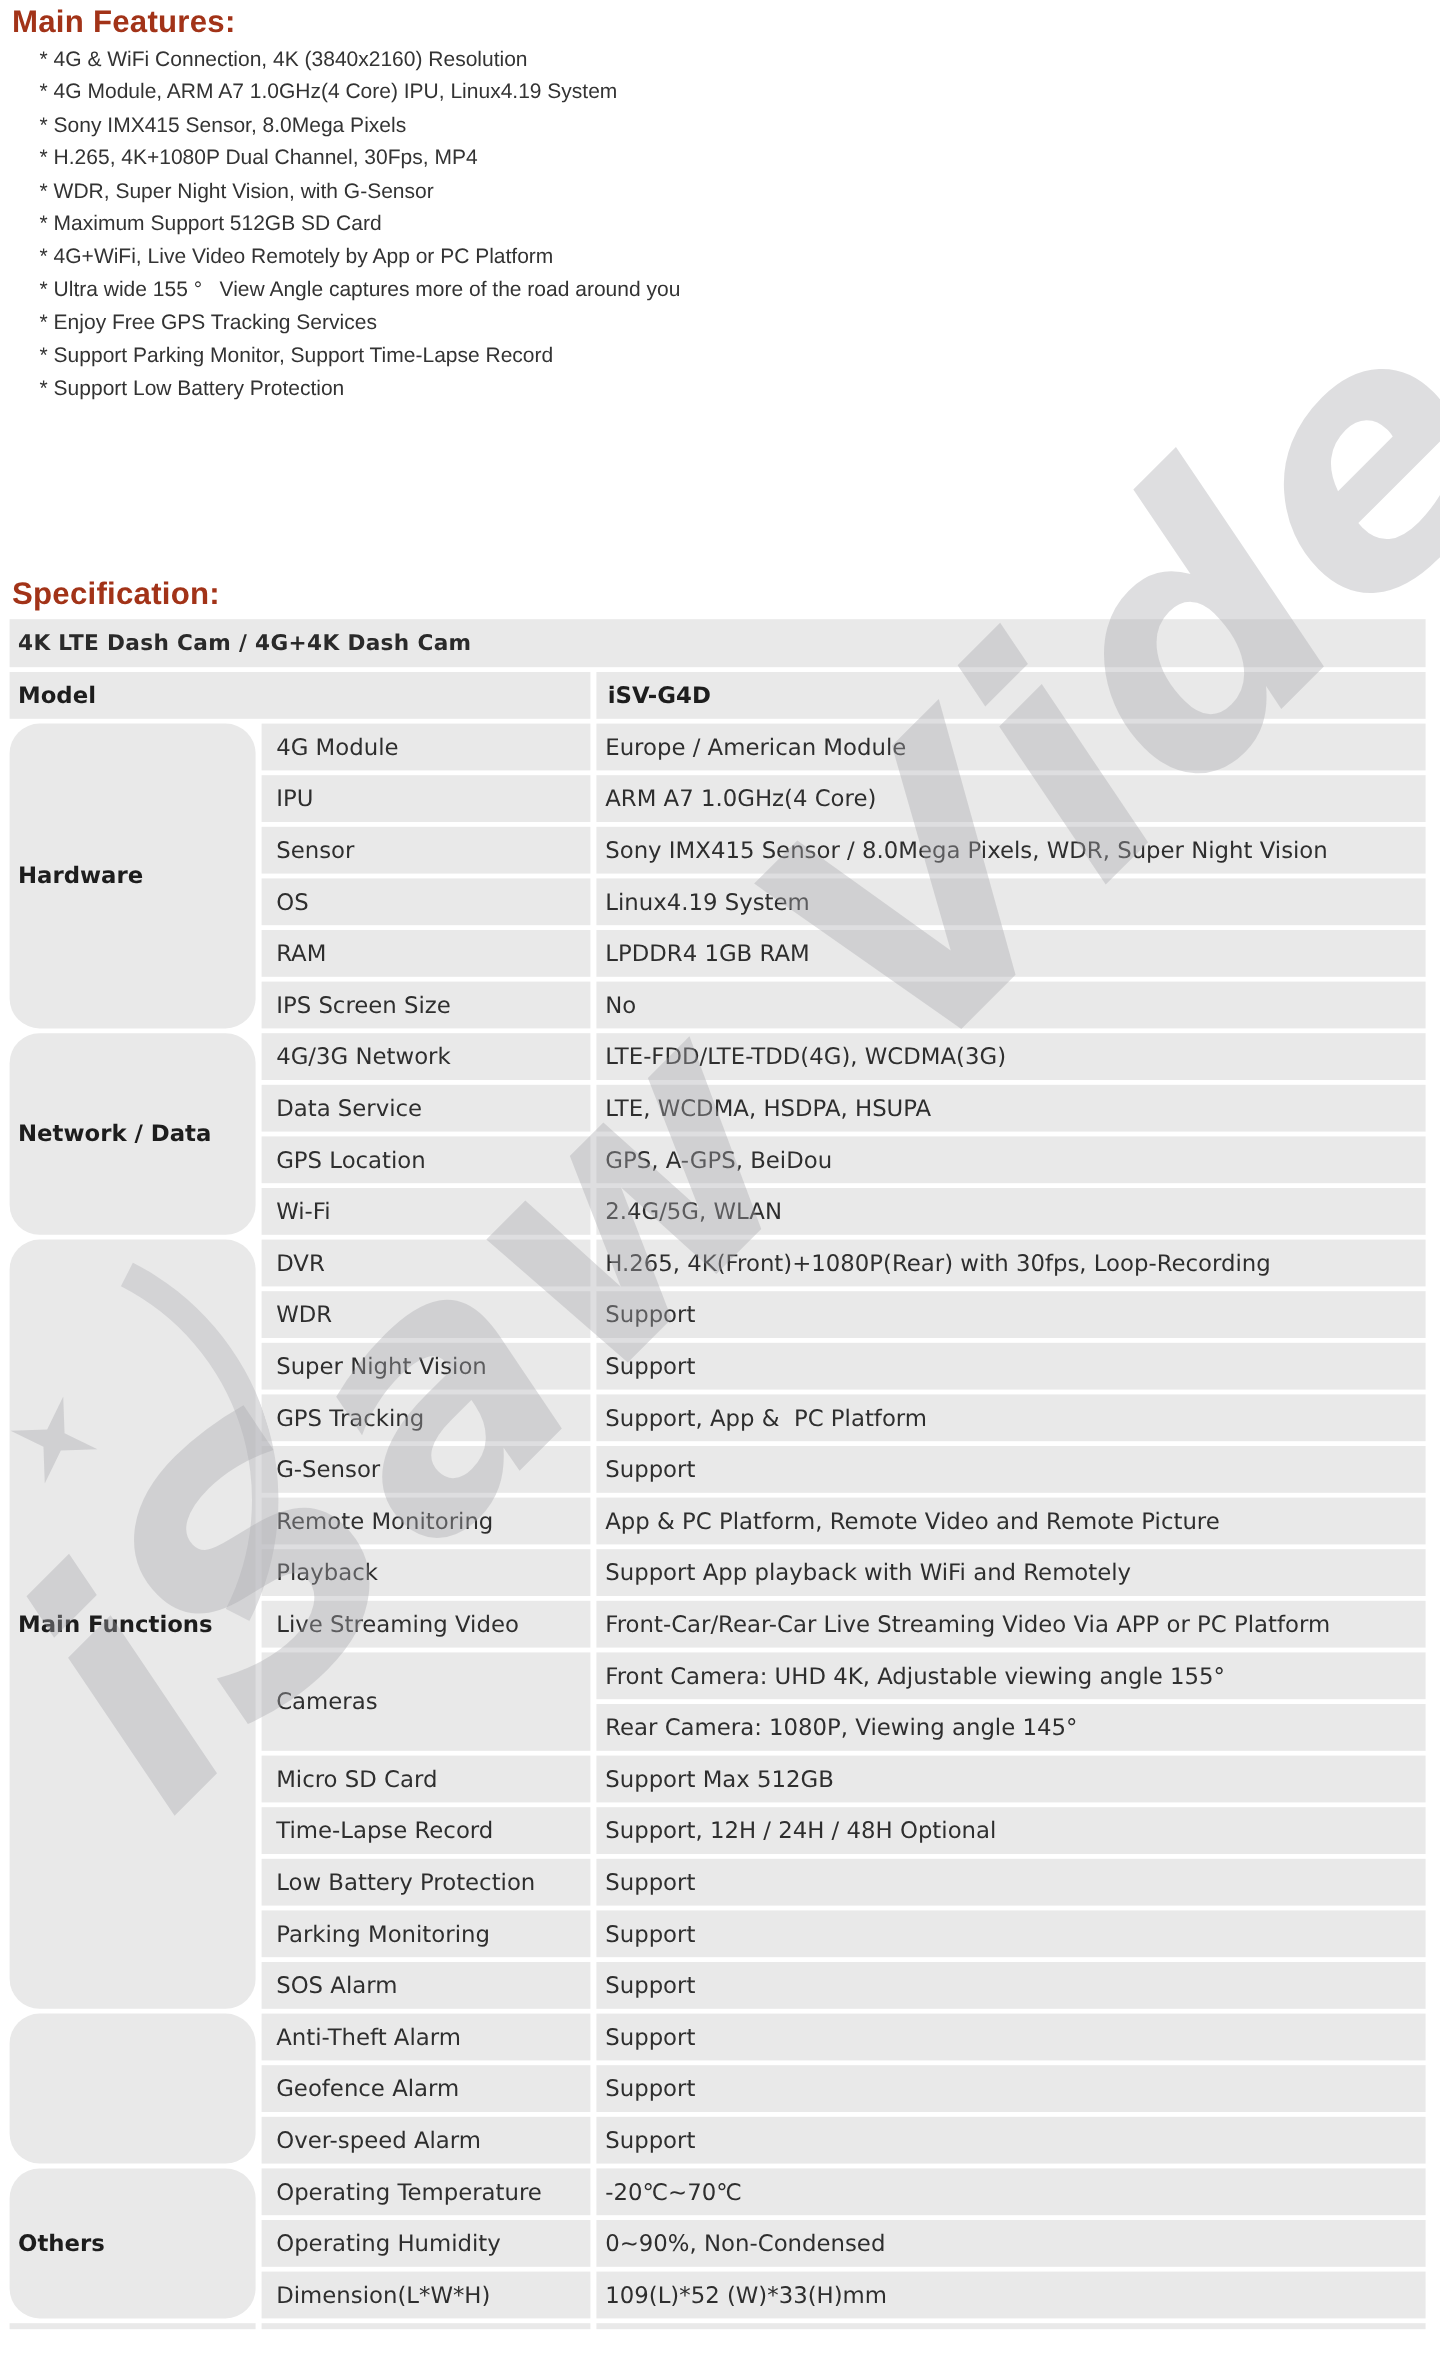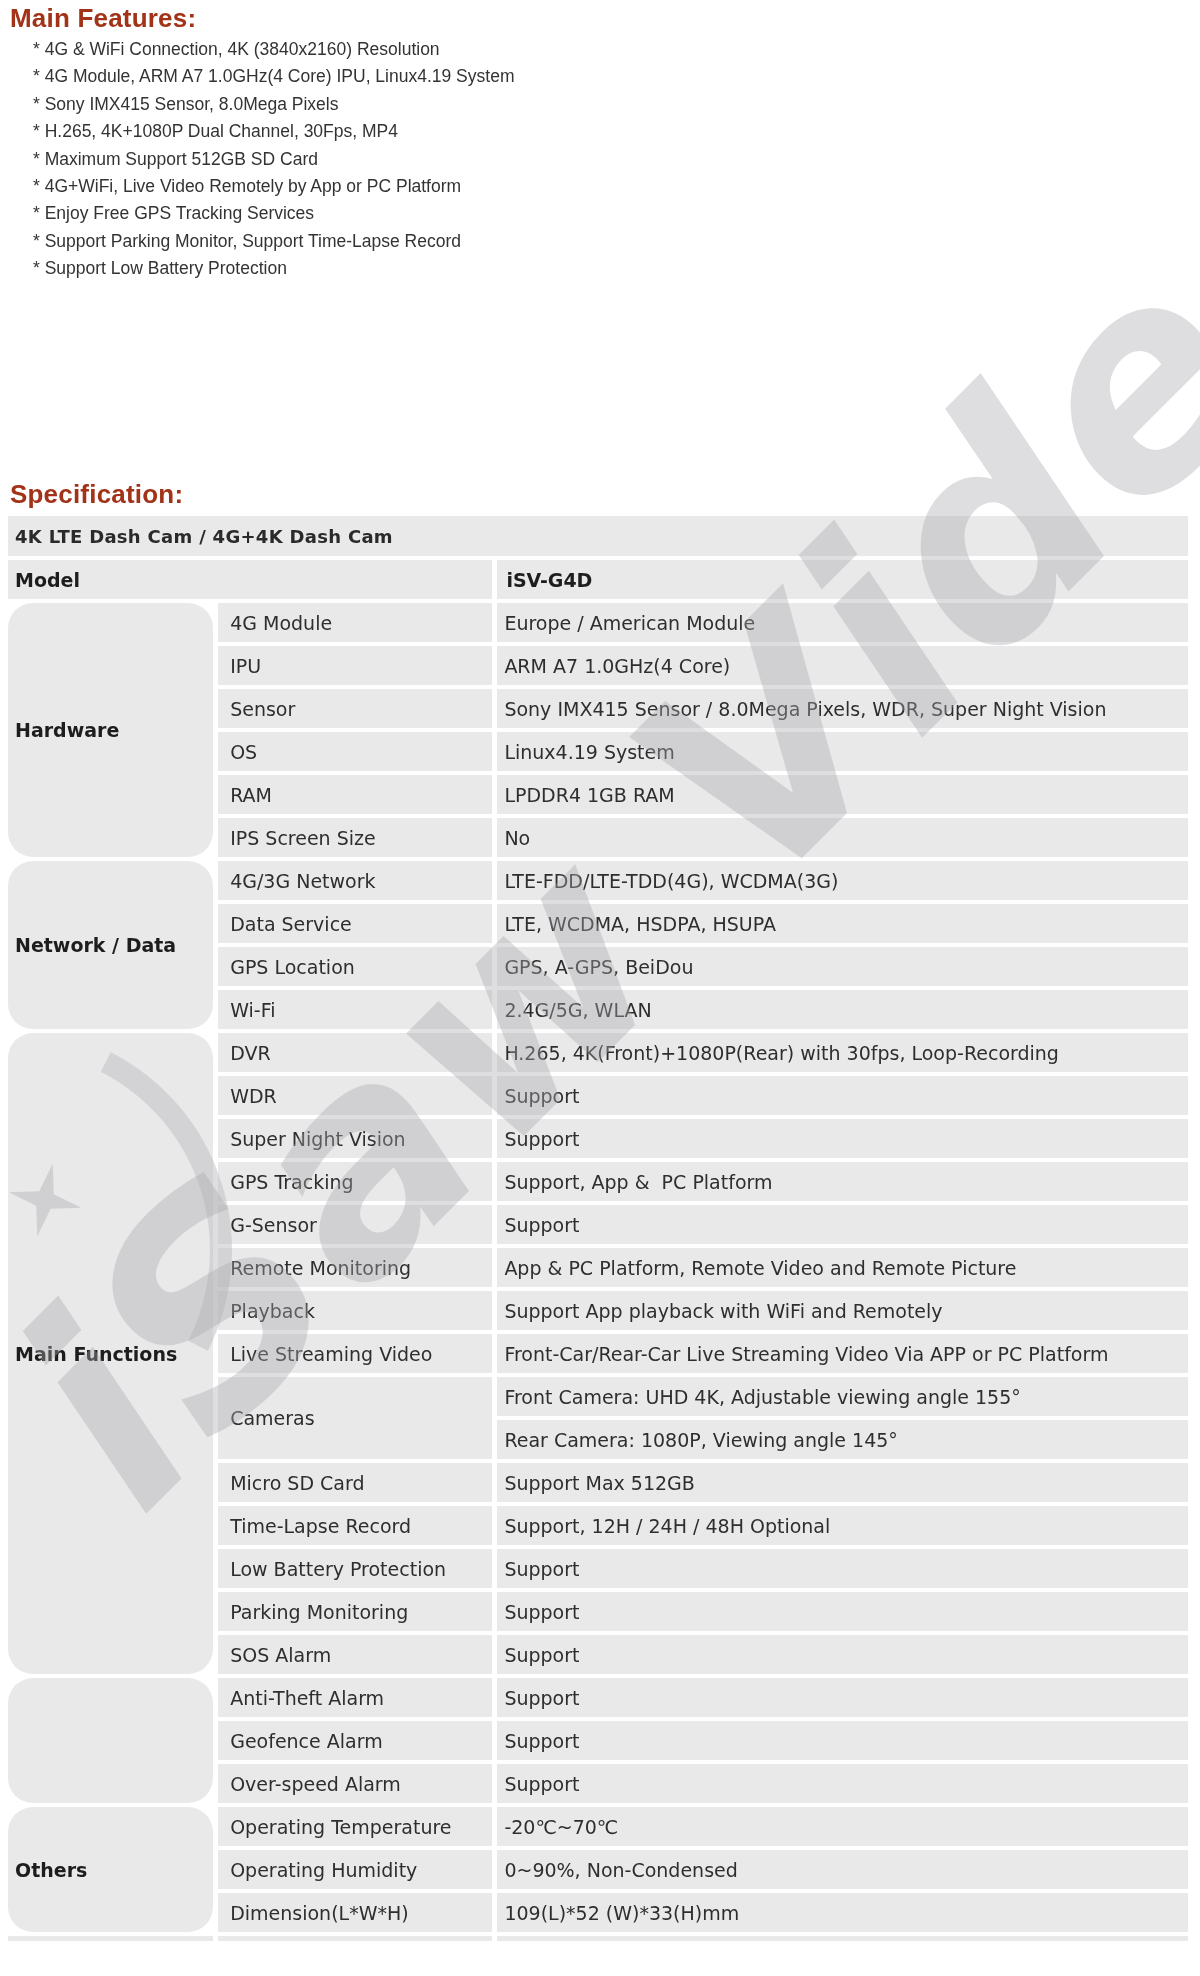--- a/index.html
+++ b/index.html
@@ -132,22 +132,24 @@
 </head>
 <body>
 
 <h2 class="heading" id="mf-heading">Main Features:</h2>
 
 <ul class="features" id="features-list">
     <li class="feature-line">* 4G &amp; WiFi Connection, 4K (3840x2160) Resolution</li>
     <li class="feature-line">* 4G Module, ARM A7 1.0GHz(4 Core) IPU, Linux4.19 System</li>
     <li class="feature-line">* Sony IMX415 Sensor, 8.0Mega Pixels</li>
     <li class="feature-line">* H.265, 4K+1080P Dual Channel, 30Fps, MP4</li>
+    <li class="feature-line">* WDR, Super Night Vision, with G-Sensor</li>
     <li class="feature-line">* Maximum Support 512GB SD Card</li>
     <li class="feature-line">* 4G+WiFi, Live Video Remotely by App or PC Platform</li>
+    <li class="feature-line">* Ultra wide 155 °   View Angle captures more of the road around you</li>
     <li class="feature-line">* Enjoy Free GPS Tracking Services</li>
     <li class="feature-line">* Support Parking Monitor, Support Time-Lapse Record</li>
     <li class="feature-line">* Support Low Battery Protection</li>
   </ul>
 
 <h2 class="heading" id="spec-heading">Specification:</h2>
 
 <table class="spec">
   <colgroup>
     <col class="c1">

